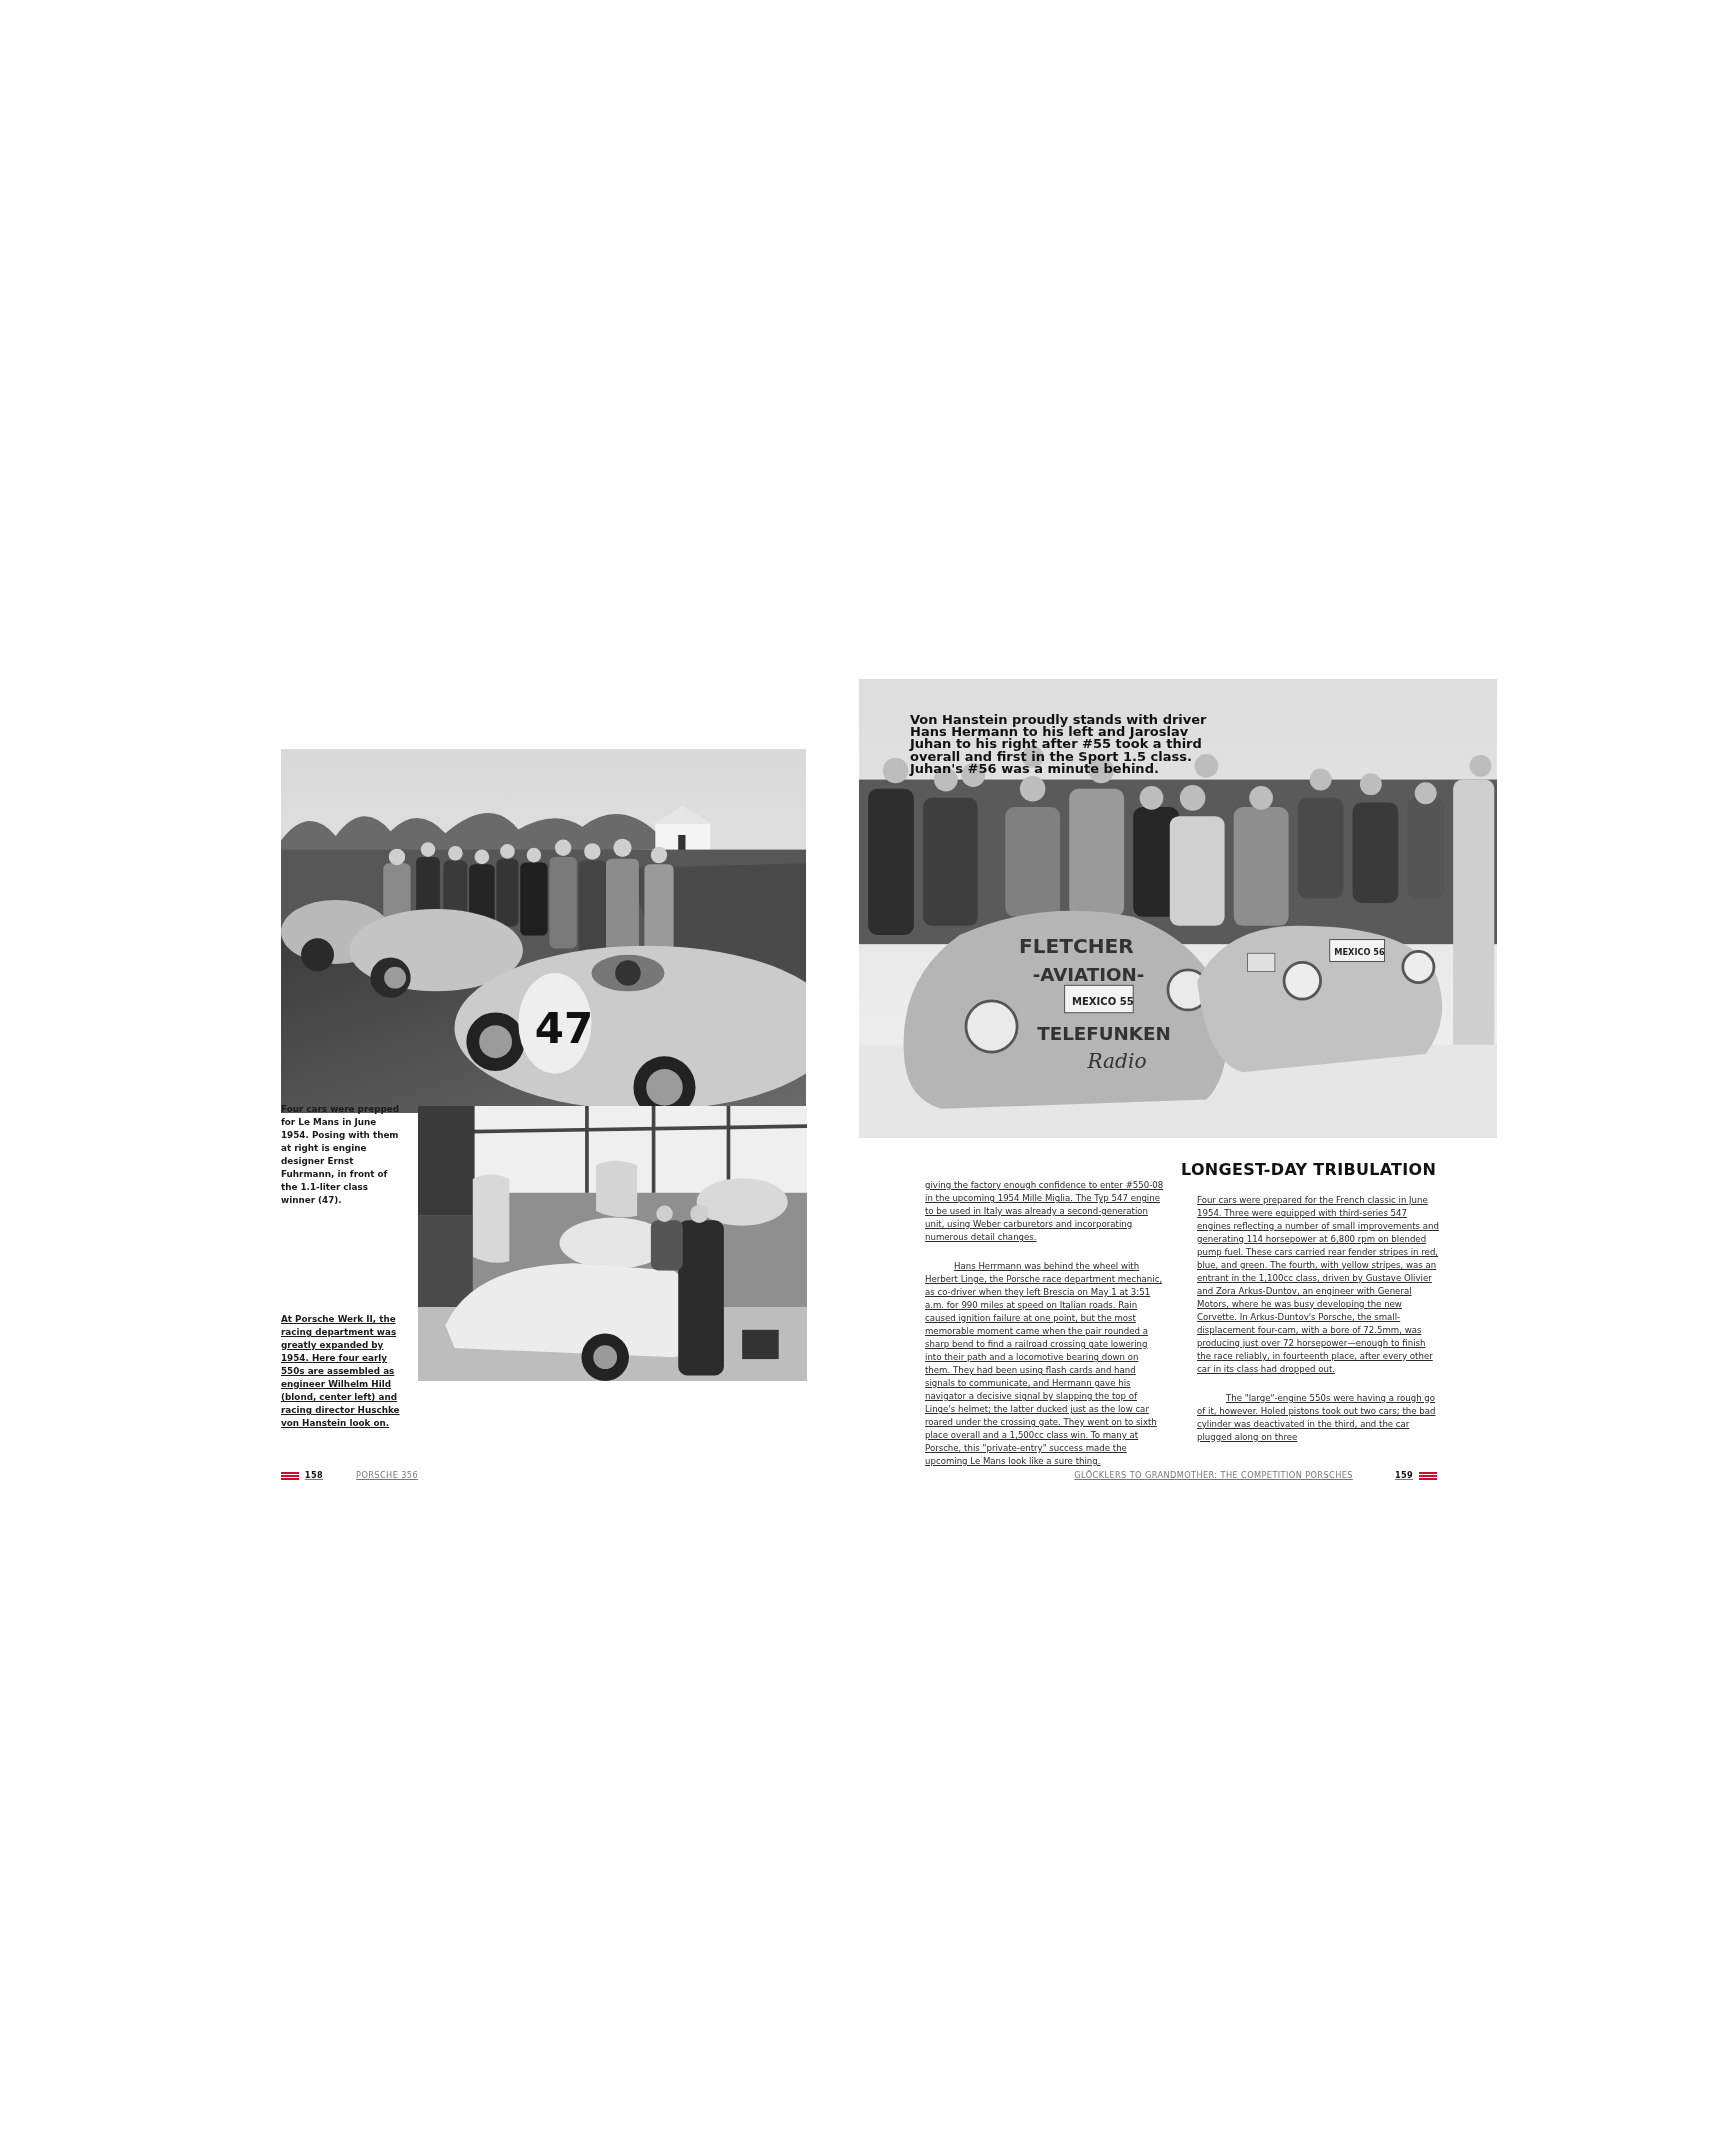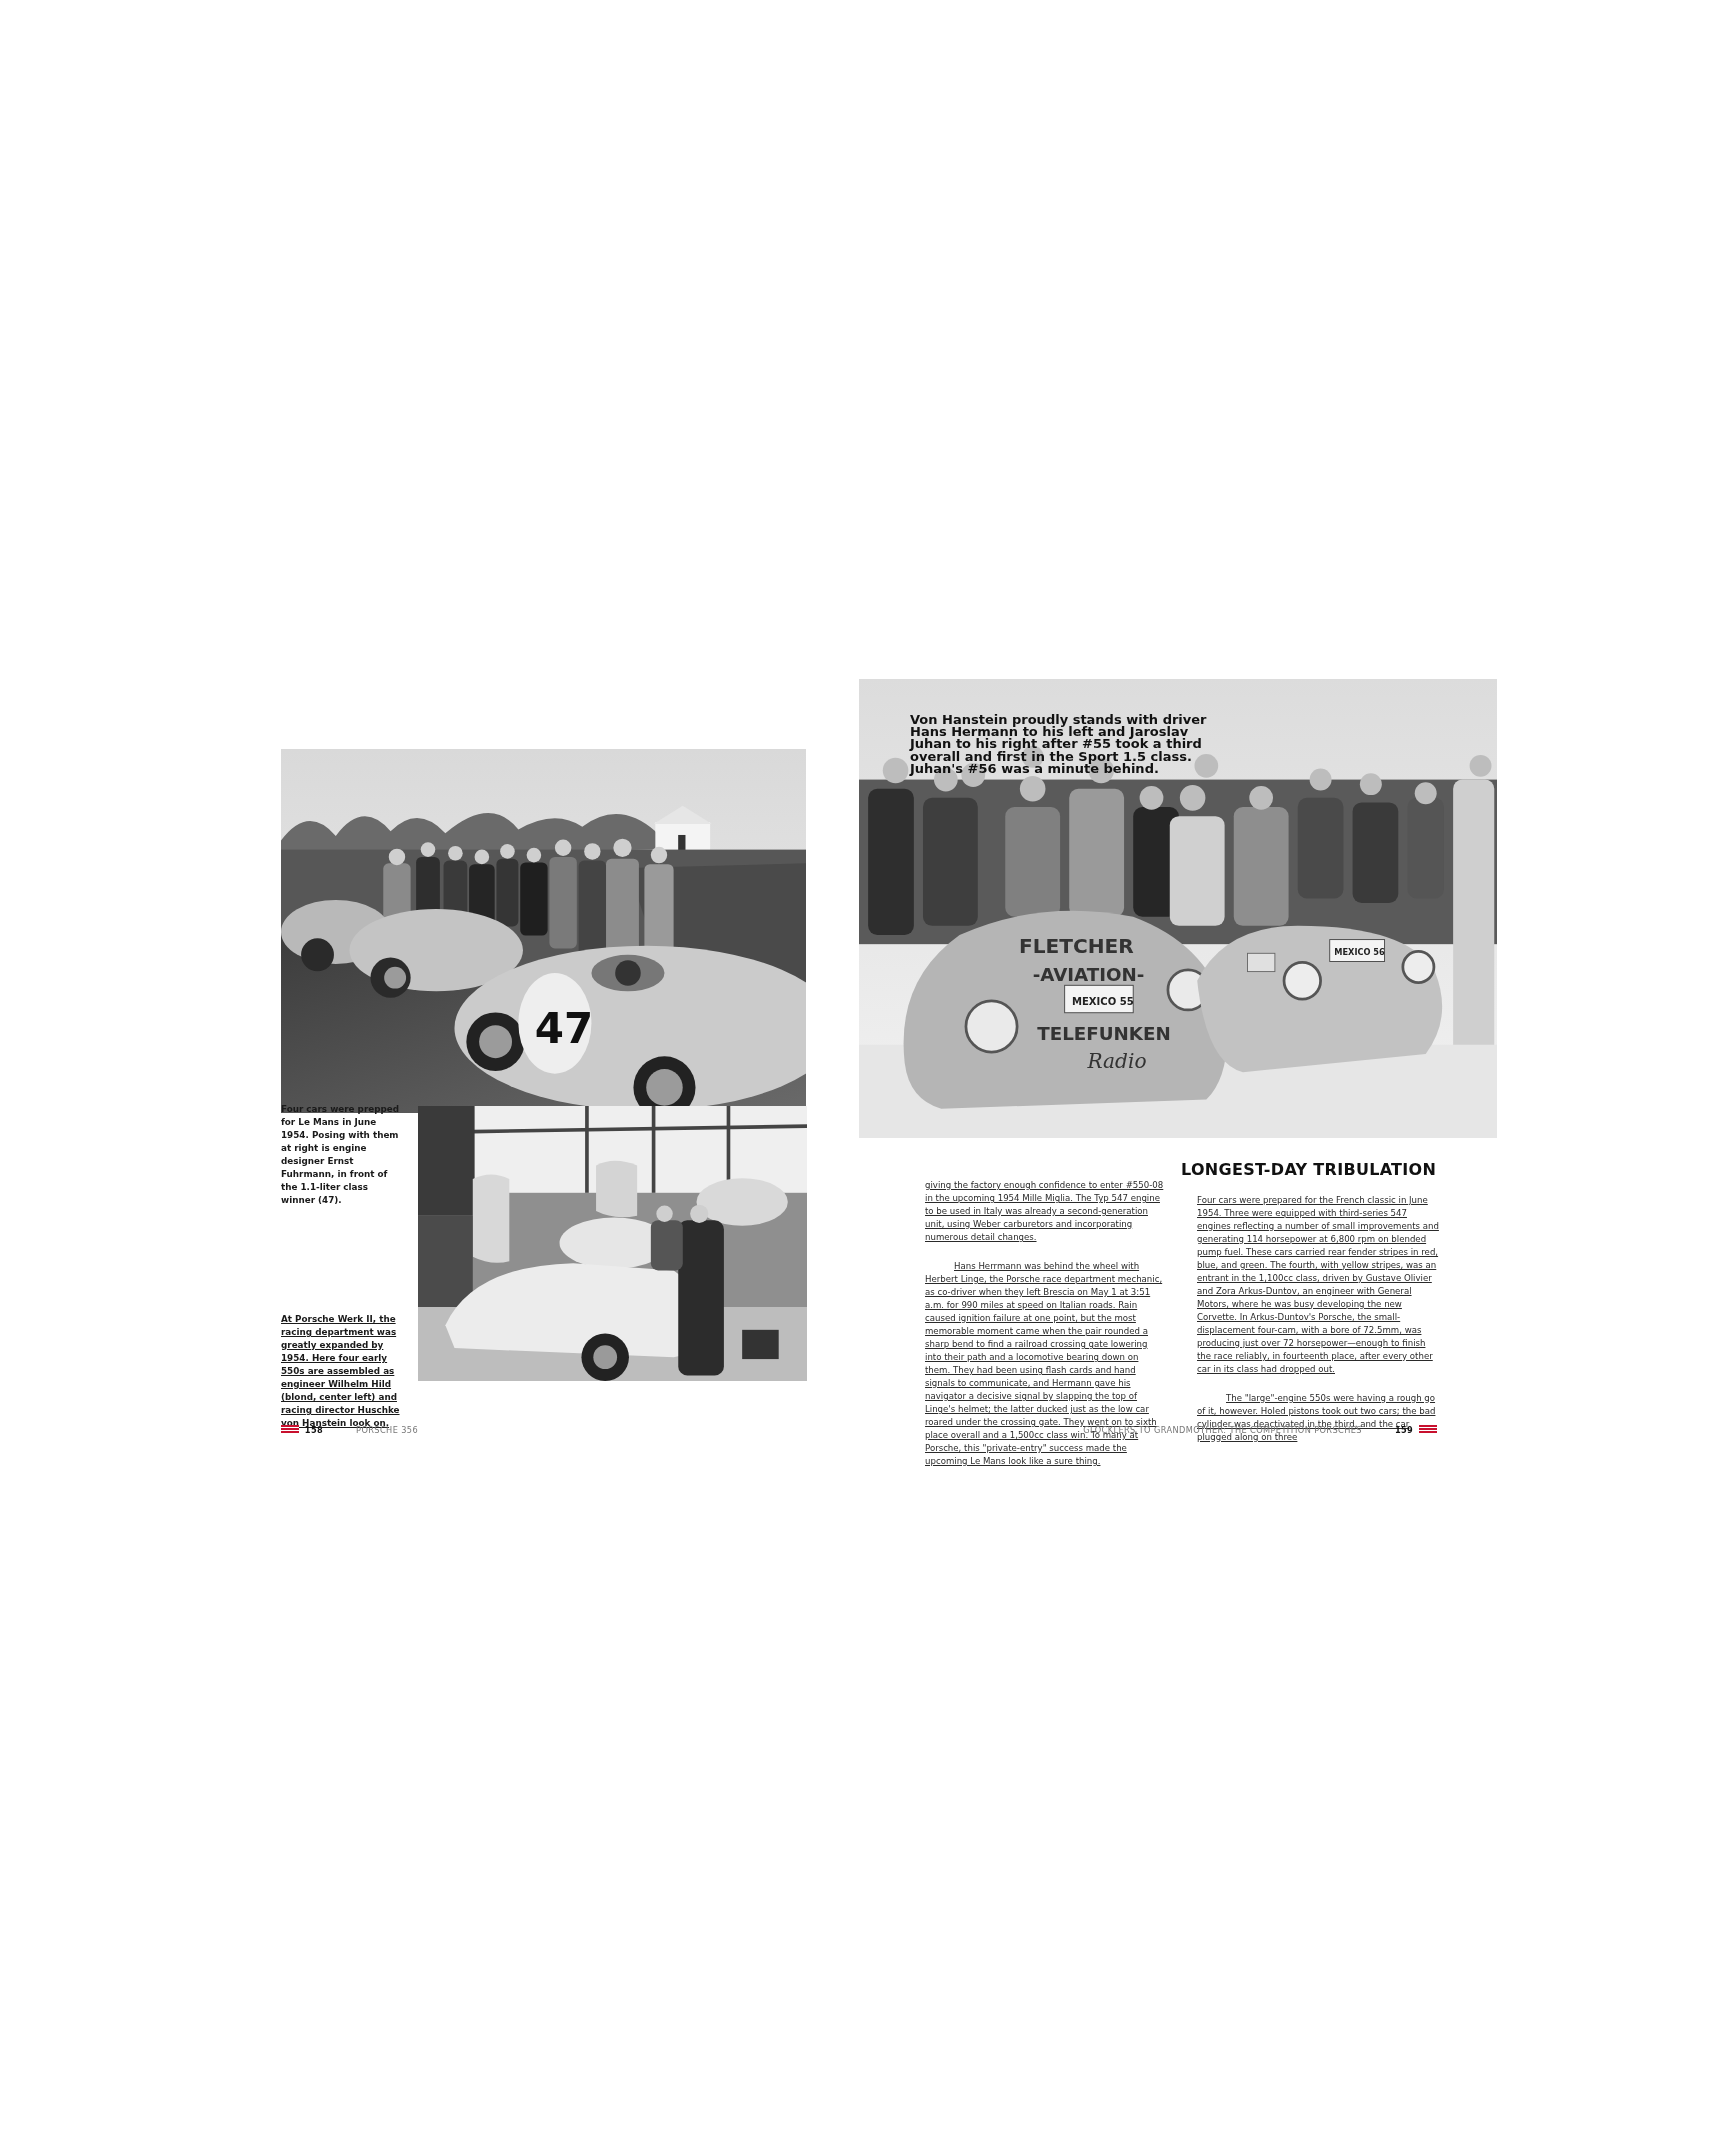--- a/index.html
+++ b/index.html
@@ -8,22 +8,22 @@
   .photo { position:absolute; overflow:hidden; }
   .photo svg { width:100%; height:100%; display:block; }
   .caption { position:absolute; font-family:"DejaVu Sans", sans-serif; font-weight:bold;
              font-size:8.8px; line-height:13px; color:#1a1a1a; }
   .body-col { position:absolute; font-family:"DejaVu Sans", sans-serif; font-size:8.6px;
               line-height:13px; color:#2a2a2a; text-align:left; }
   .body-col p { margin:16px;text-decoration:underline; }
   .body-col p.indent { text-indent:29px; }
   .heading { font-family:"DejaVu Sans", sans-serif; font-weight:bold; font-size:16px;
              letter-spacing:0.3px; color:#111; margin:0 0 7.3px 0; line-height:14.6px; }
-  .folio { position:absolute; top:1425px; height:12.8px; display:flex; align-items:flex-start;
-           font-family:"DejaVu Sans", sans-serif; font-size:8.2px; color:#777; letter-spacing:0.4px; }
+  .folio { position:absolute; top:1467px; height:12.8px; display:flex; align-items:flex-end;
+           font-family:"DejaVu Sans", sans-serif; font-size:8.2px; color:#777; letter-spacing:0.4px;text-decoration:underline; }
   .stripes { width:18.3px; height:8.2px; display:inline-block;
              background:repeating-linear-gradient(#c8102e 0 1.8px, #ffffff 1.8px 3.2px); }
   .pgnum { font-weight:bold; color:#111; font-size:8.2px; }
 </style>
 </head>
 <body>
 
 <div class="photo" style="left:281px; top:717px; width:525px; height:364px;margin-top:32px;">
   <svg viewBox="0 0 575 398" preserveAspectRatio="none">
     <defs>
@@ -198,16 +198,16 @@
 </div>
 
 <div class="body-col" style="left:1181px; top:1163px; width:274px;">
   <div class="heading">LONGEST-DAY TRIBULATION</div>
   <p>Four cars were prepared for the French classic in June 1954. Three were equipped with third-series 547 engines reflecting a number of small improvements and generating 114 horsepower at 6,800 rpm on blended pump fuel. These cars carried rear fender stripes in red, blue, and green. The fourth, with yellow stripes, was an entrant in the 1,100cc class, driven by Gustave Olivier and Zora Arkus-Duntov, an engineer with General Motors, where he was busy developing the new Corvette. In Arkus-Duntov's Porsche, the small-displacement four-cam, with a bore of 72.5mm, was producing just over 72 horsepower—enough to finish the race reliably, in fourteenth place, after every other car in its class had dropped out.</p>
   <p class="indent">The "large"-engine 550s were having a rough go of it, however. Holed pistons took out two cars; the bad cylinder was deactivated in the third, and the car plugged along on three</p>
 </div>
 
 <div class="folio" style="right:281px;">
   <span>GLÖCKLERS TO GRANDMOTHER: THE COMPETITION PORSCHES</span>
-  <span class="pgnum" style="margin-left:33px;">159</span>
+  <span class="pgnum" style="margin-left:42px;">159</span>
   <span class="stripes" style="margin-left:5.5px;"></span>
 </div>
 
 
 </body></html>

